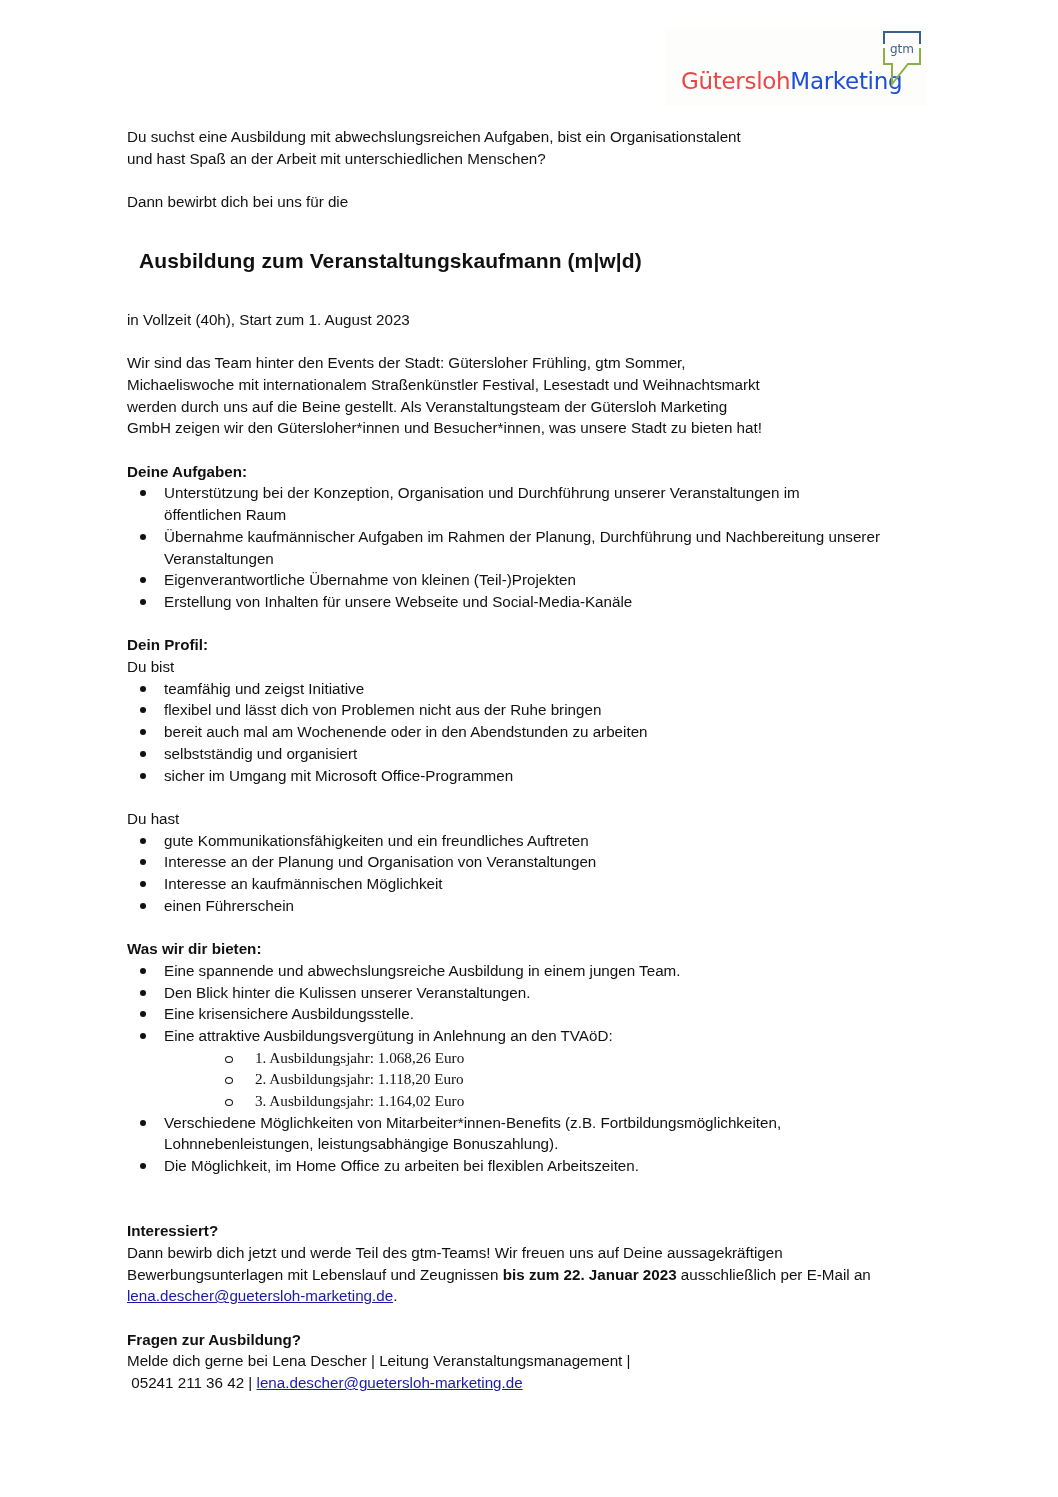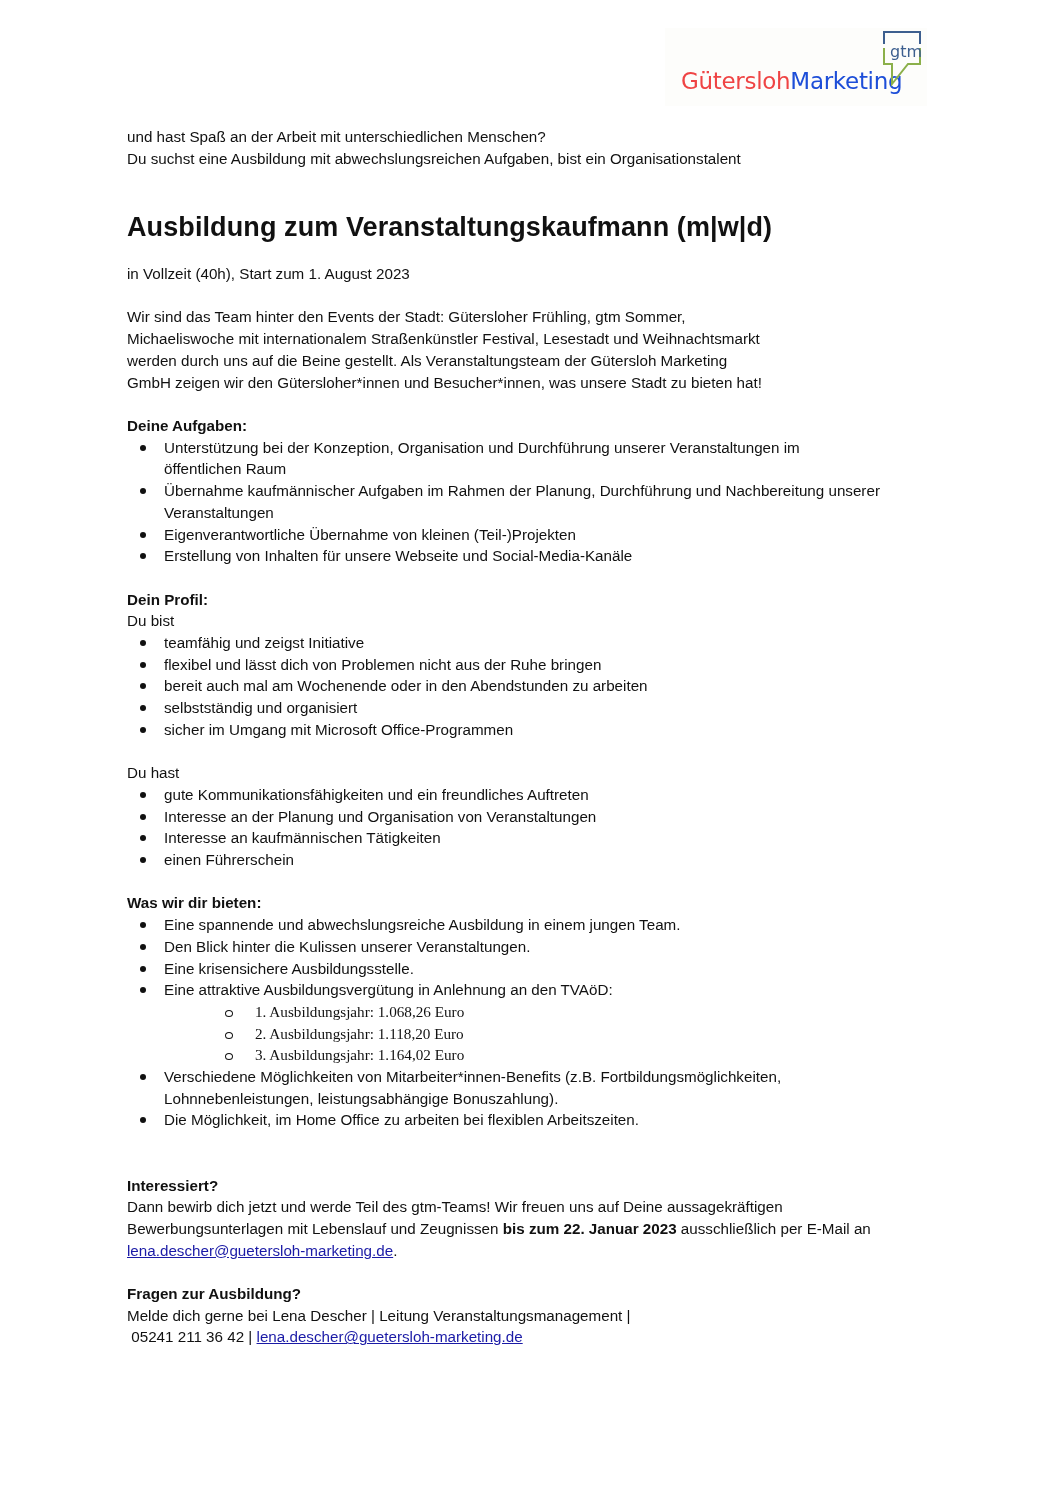--- a/index.html
+++ b/index.html
@@ -13,28 +13,28 @@
       background: #fdfdfb;
     }
     .logo-text {
       position: absolute; left: 0px; top: 40px; font-size: 23px; letter-spacing: -0.3px;
       font-family: "DejaVu Sans", sans-serif; white-space: nowrap;
     }
     .logo-green { color: #ef4444; margin-left: 16px; }
     .logo-blue { color: #1d4ed8; }
     .logo-mark { position: absolute; left: 215px; top: 0px; width: 44px; height: 66px; }
     .logo-mark-text {
-      position: absolute; left: 10px; top: 14px; font-size: 16px; color: #3d5f8f;
+      position: absolute; left: 10px; top: 14px; font-size: 12px; color: #3d5f8f;
       font-family: "DejaVu Sans", sans-serif;
     }
 
     .content { position: absolute; left: 127px; top: 126px; width: 820px; font-size: 15.2px; line-height: 21.7px; }
     .p { margin: 0; }
     .gap { height: 21.7px; }
-    .title { font-weight: bold; font-size: 27px; line-height: 28px; margin: 0; letter-spacing: 0.1px; }
+    .title { font-weight: bold; font-size: 21px; line-height: 28px; margin: 12px; letter-spacing: 0.1px; }
     .h { font-weight: bold; margin: 0; }
     ul.bullets { list-style: none; margin: 0; padding: 0; }
     ul.bullets > li { position: relative; padding-left: 37px; }
     ul.bullets > li > .dot {
       position: absolute; left: 13px; top: 8px; width: 6px; height: 6px; border-radius: 50%; background: #111;
     }
     ul.sub { list-style: none; margin: 0; padding: 0; font-family: Liberation Serif, serif; }
     ul.sub > li { position: relative; padding-left: 128px; }
     ul.sub > li > .ring {
       position: absolute; left: 98px; top: 9px; width: 6px; height: 5px; border: 1.3px solid #111; border-radius: 50%;
@@ -52,23 +52,24 @@
   <div class="logo-mark">
     <svg width="44" height="66" viewBox="0 0 44 66">
       <polyline points="4,16 4,4 40,4 40,16" fill="none" stroke="#3d5f8f" stroke-width="2"></polyline>
       <polyline points="4,20 4,36 12,36 12,56 28,36 40,36 40,20" fill="none" stroke="#8bb04a" stroke-width="2"></polyline>
     </svg>
     <span class="logo-mark-text">gtm</span>
   </div>
 </div>
 
 <div class="content">
+  <p class="p">Du suchst eine Ausbildung mit abwechslungsreichen Aufgaben, bist ein Organisationstalent</p>
   <p class="p">und hast Spaß an der Arbeit mit unterschiedlichen Menschen?</p>
-  <p class="p">Du suchst eine Ausbildung mit abwechslungsreichen Aufgaben, bist ein Organisationstalent</p>
   <div class="gap"></div>
+  <p class="p">Dann bewirbt dich bei uns für die</p>
   <div style="height:22px"></div>
   <h1 class="title">Ausbildung zum Veranstaltungskaufmann (m|w|d)</h1>
   <div style="height:22px"></div>
   <p class="p">in Vollzeit (40h), Start zum 1. August 2023</p>
   <div class="gap"></div>
   <p class="p">Wir sind das Team hinter den Events der Stadt: Gütersloher Frühling, gtm Sommer,</p>
   <p class="p">Michaeliswoche mit internationalem Straßenkünstler Festival, Lesestadt und Weihnachtsmarkt</p>
   <p class="p">werden durch uns auf die Beine gestellt. Als Veranstaltungsteam der Gütersloh Marketing</p>
   <p class="p">GmbH zeigen wir den Gütersloher*innen und Besucher*innen, was unsere Stadt zu bieten hat!</p>
   <div class="gap"></div>
@@ -89,21 +90,21 @@
     <li><span class="dot"></span><span>flexibel und lässt dich von Problemen nicht aus der Ruhe bringen</span></li>
     <li><span class="dot"></span><span>bereit auch mal am Wochenende oder in den Abendstunden zu arbeiten</span></li>
     <li><span class="dot"></span><span>selbstständig und organisiert</span></li>
     <li><span class="dot"></span><span>sicher im Umgang mit Microsoft Office-Programmen</span></li>
   </ul>
   <div class="gap"></div>
   <p class="p">Du hast</p>
   <ul class="bullets">
     <li><span class="dot"></span><span>gute Kommunikationsfähigkeiten und ein freundliches Auftreten</span></li>
     <li><span class="dot"></span><span>Interesse an der Planung und Organisation von Veranstaltungen</span></li>
-    <li><span class="dot"></span><span>Interesse an kaufmännischen Tätigkeiten</span></li>
+    <li><span class="dot"></span><span>Interesse an kaufmännischen Möglichkeit</span></li>
     <li><span class="dot"></span><span>einen Führerschein</span></li>
   </ul>
   <div class="gap"></div>
 
   <p class="h">Was wir dir bieten:</p>
   <ul class="bullets">
     <li><span class="dot"></span><span>Eine spannende und abwechslungsreiche Ausbildung in einem jungen Team.</span></li>
     <li><span class="dot"></span><span>Den Blick hinter die Kulissen unserer Veranstaltungen.</span></li>
     <li><span class="dot"></span><span>Eine krisensichere Ausbildungsstelle.</span></li>
     <li><span class="dot"></span><span>Eine attraktive Ausbildungsvergütung in Anlehnung an den TVAöD:</span>

